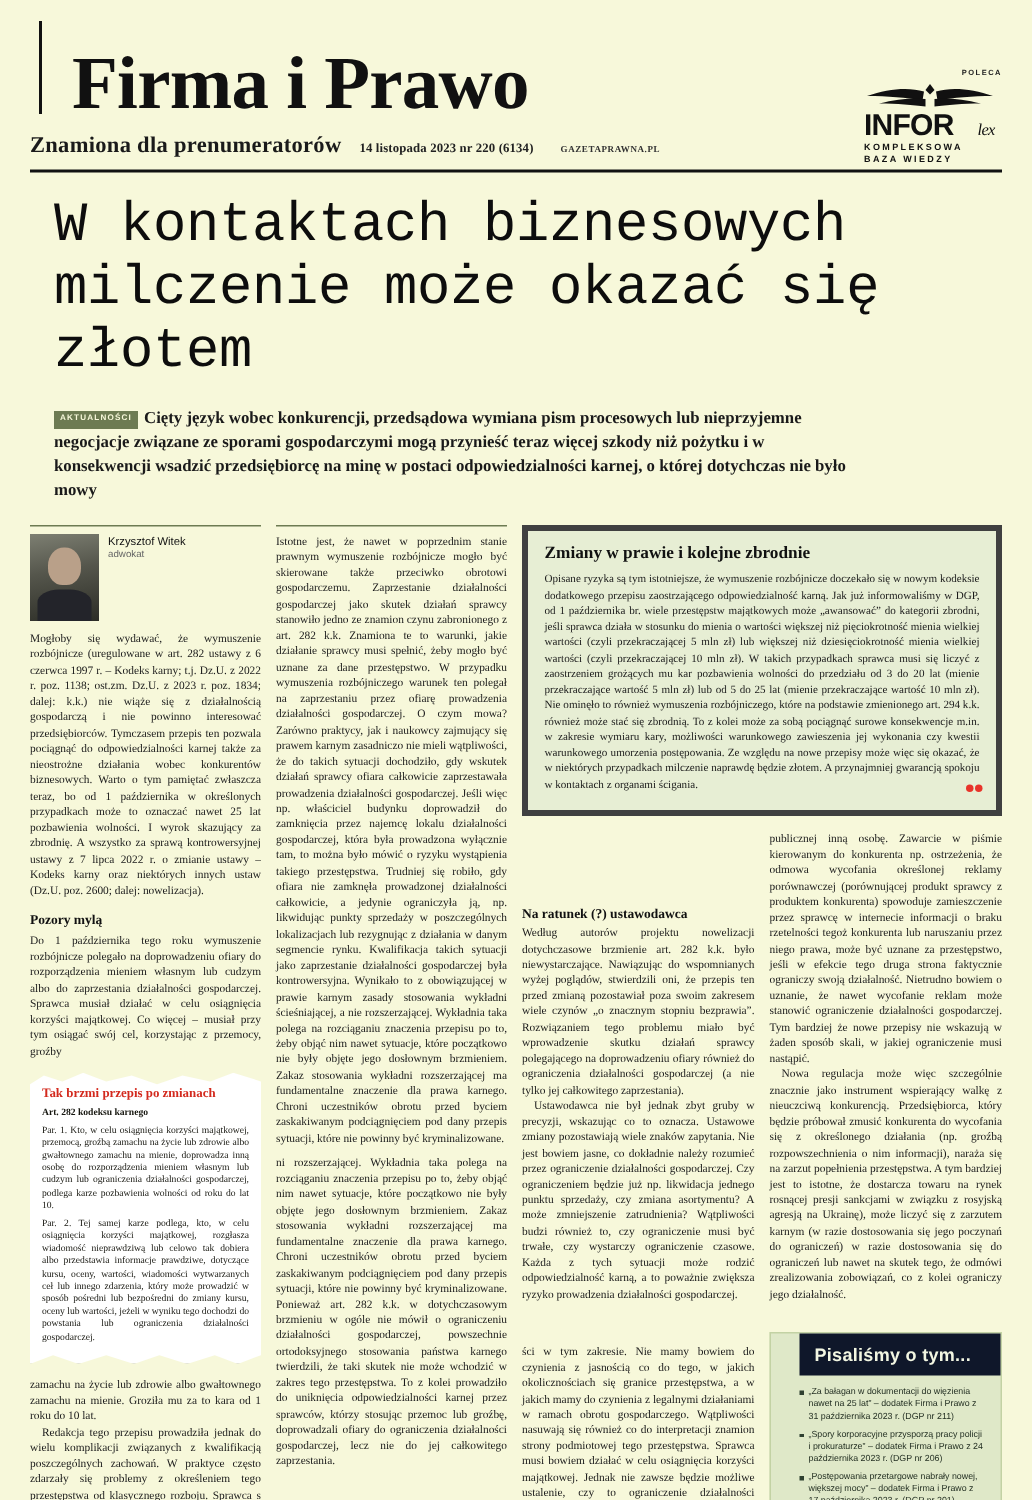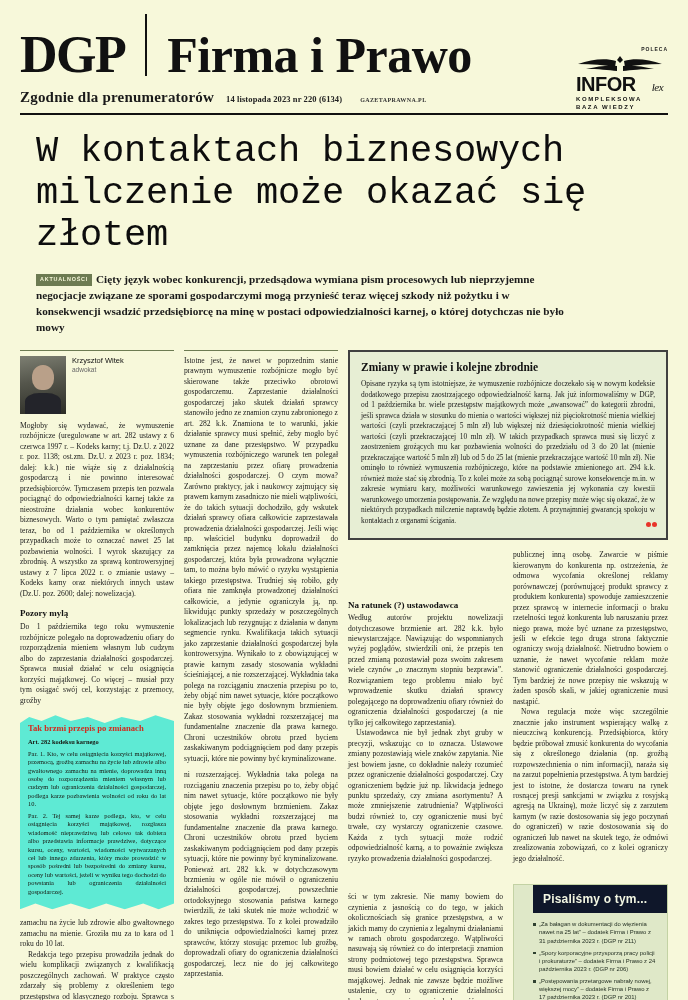--- a/index.html
+++ b/index.html
@@ -205,21 +205,21 @@
     font-weight: bold;
     font-size: 9px;
     margin: 8px 0 3px 0;
     color: #111;
   }
 
   
   .torn-note {
     position: relative;
     margin: 9px 0 9px 0;
-    background: #5eead4;
+    background: #ffffff;
     padding: 8px 8px 10px 8px;
     filter: drop-shadow(0 1px 1px rgba(0,0,0,0.25));
     clip-path: polygon(
       0% 4%, 6% 1%, 14% 3%, 23% 0%, 33% 3%, 44% 1%, 55% 4%, 66% 1%, 78% 3%, 88% 0%, 100% 3%,
       100% 97%, 90% 100%, 80% 97%, 68% 100%, 56% 97%, 45% 100%, 33% 97%, 21% 100%, 10% 97%, 0% 100%
     );
   }
   .torn-title {
     color: #d32a1e;
     font-family: "Liberation Serif", serif;
@@ -227,21 +227,21 @@
     font-size: 8.6px;
     margin-bottom: 5px;
   }
   .torn-body { font-size: 6.4px; line-height: 1.32; text-align: justify; color: #16160f; }
   .torn-body p { margin: 0 0 3px 0; }
   .torn-body .art { font-weight: bold; }
 
   
   .green-box {
     background: #e7eed4;
-    border: 2px solid #404040;
+    border: 4px solid #404040;
     padding: 9px 11px 12px 11px;
     position: relative;
   }
   .green-title {
     font-family: "Liberation Serif", serif;
     font-weight: bold;
     font-size: 11.5px;
     margin-bottom: 6px;
     color: #111;
   }
@@ -299,27 +299,26 @@
     width: 2.5px; height: 2.5px; background: #2f4030;
   }
 </style>
 </head>
 <body>
 
 <div class="page">
 
   <div class="masthead">
     <div class="logo-row">
-      <div class="dgp">DGP</div>
       <div class="divider-v"></div>
       <div class="section-title">Firma i Prawo</div>
     </div>
 
     <div class="sub-row">
-      <div class="supplement">Zgodnie dla prenumeratorów</div>
+      <div class="supplement">Znamiona dla prenumeratorów</div>
       <div class="issue-line">14 listopada 2023 nr 220 (6134)</div>
       <div class="site-url">GAZETAPRAWNA.PL</div>
     </div>
 
     <div class="infor-badge">
       <div class="poleca">POLECA</div>
       <svg class="infor-wings" width="88" height="20" viewBox="0 0 88 20">
         <path d="M44 3 L47 7 L44 10 L41 7 Z" fill="#111"></path>
         <path d="M40 8 C30 5 16 6 2 11 C16 11 28 12 39 14 Z" fill="#111"></path>
         <path d="M48 8 C58 5 72 6 86 11 C72 11 60 12 49 14 Z" fill="#111"></path>

